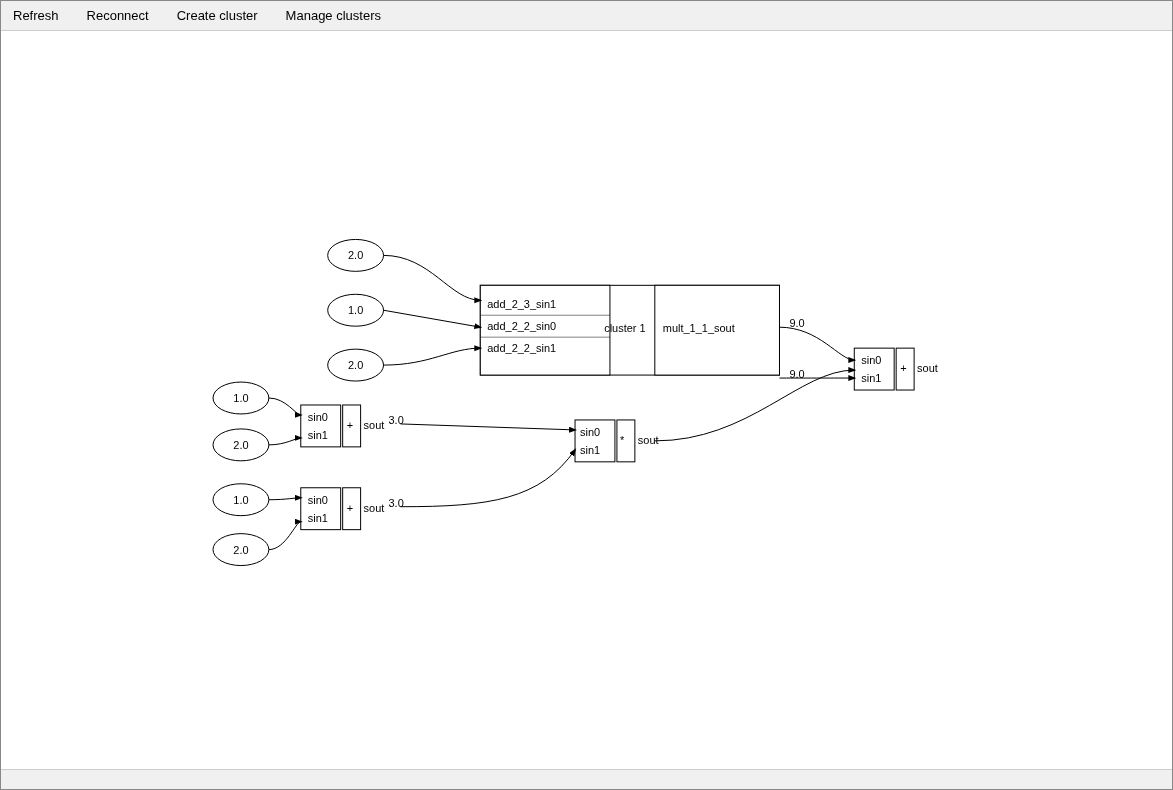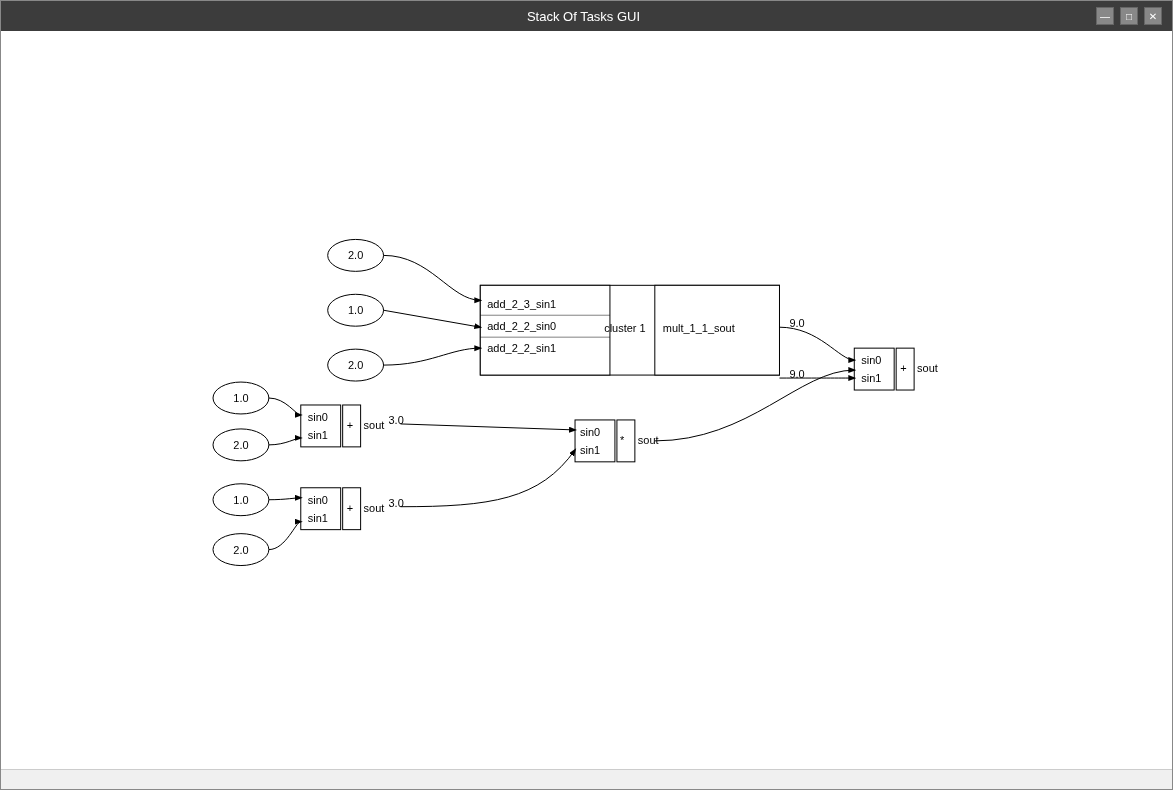--- a/index.html
+++ b/index.html
@@ -94,28 +94,25 @@
       height: 20px;
       background: #f0f0f0;
       border-top: 1px solid #ccc;
       flex-shrink: 0;
     }
   </style>
 </head>
 <body>
 
 <div class="window">
-  <div class="title-bar">
-    <div style="width:60px"></div>
-    <div class="title-bar-title">Stack Of Tasks GUI</div>
-    <div class="title-bar-controls">
-      <div class="title-btn">—</div>
-      <div class="title-btn">□</div>
-      <div class="title-btn">✕</div>
-    </div>
+  <div class="menu-bar">
+    <span class="menu-item">Refresh</span>
+    <span class="menu-item">Reconnect</span>
+    <span class="menu-item">Create cluster</span>
+    <span class="menu-item">Manage clusters</span>
   </div>
   <div class="canvas-area">
     <svg class="diagram" viewBox="0 0 1173 740">
 
       <rect x="480" y="255" width="300" height="90" class="node-box"></rect>
 
       <rect x="480" y="255" width="130" height="90" class="node-box"></rect>
 
       <line x1="540" y1="280" x2="540" y2="280" stroke="black"></line>
       <text x="487" y="278" font-size="11">add_2_3_sin1</text>

